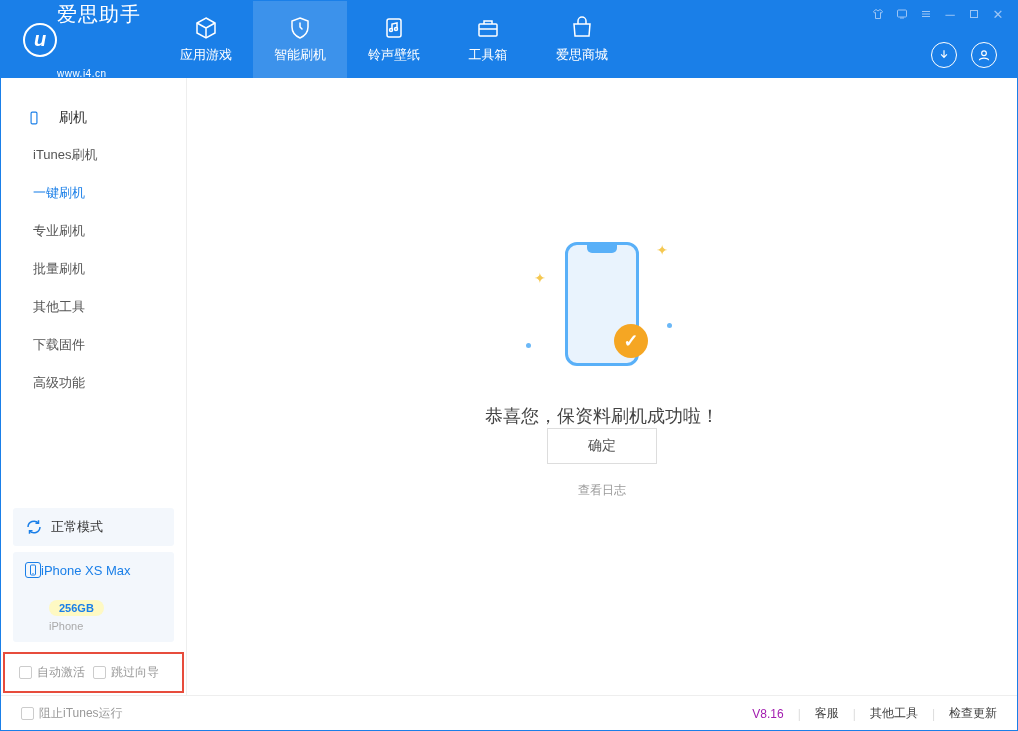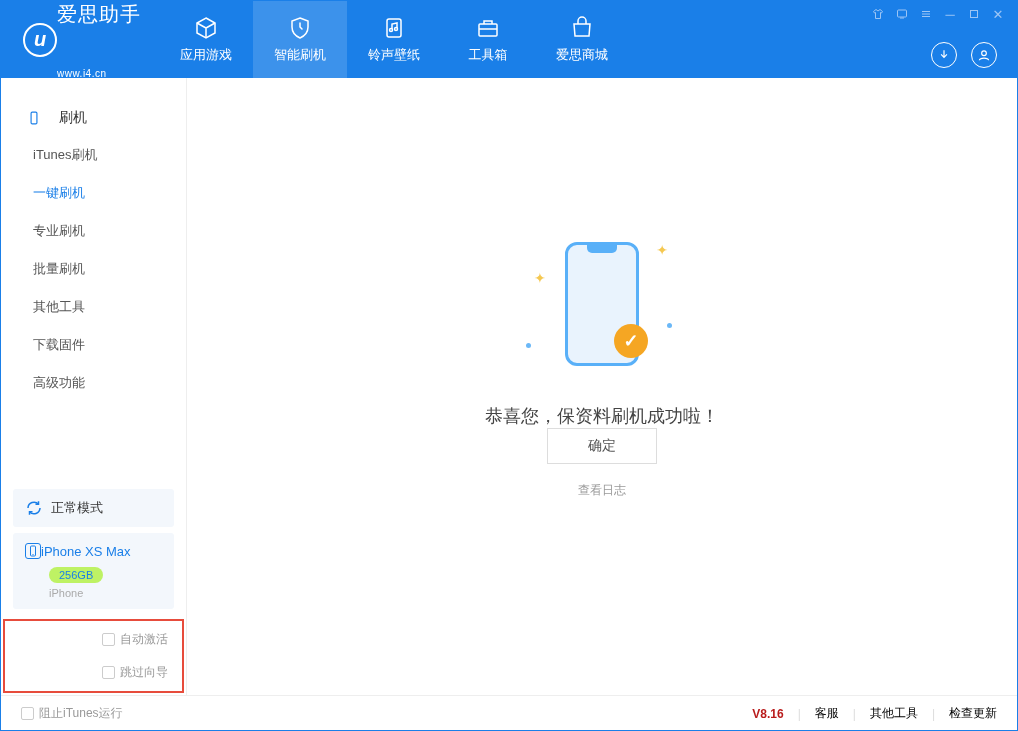--- a/index.html
+++ b/index.html
@@ -32,46 +32,46 @@
 .side-section svg { width: 14px; height: 14px; }
 .side-item { padding-left: 32px; color: #555; font-size: 13px; height: 38px; display: flex; align-items: center; cursor: pointer; }
 .side-item.active { color: #1a7fe8; }
 
 .side-bottom { margin-top: auto; }
 .mode-card { margin: 0 12px 6px 12px; background: #f3f7fc; border-radius: 3px; padding: 10px 12px; display: flex; align-items: center; gap: 8px; font-size: 13px; color: #333; }
 .mode-card svg { width: 18px; height: 18px; }
 .device-card { margin: 0 12px 10px 12px; background: #f3f7fc; border-radius: 3px; padding: 10px 12px; font-size: 13px; }
 .device-card .dev-top { display: flex; align-items: flex-end; color: #1a7fe8; font-weight: 500; }
 .device-card .dev-top svg { width: 16px; height: 16px; border: 1px solid #1a7fe8; border-radius: 3px; padding: 1px; }
-.storage-badge { display: inline-block; background: #bef264; color: #1a7fe8; font-size: 11px; padding: 2px 10px; border-radius: 10px; margin: 8px 0 0 24px; }
+.storage-badge { display: inline-block; background: #fef9c3; color: #1a7fe8; font-size: 11px; padding: 2px 10px; border-radius: 10px; margin: 22px 0 0 24px; font-weight: bold; }
 .dev-type { color: #aaa; font-size: 11px; margin: 4px 0 0 24px; }
 
-.hl-box { border: 2px solid #e74c3c; margin: 0 2px 2px 2px; padding: 10px 14px; display: flex; align-items: flex-end; gap: 16px; font-size: 12px; color: #999; flex-direction: column; }
+.hl-box { border: 2px solid #e74c3c; margin: 0 2px 2px 2px; padding: 10px 14px; display: flex; align-items: flex-end; gap: 8px; font-size: 12px; color: #999; }
 .ck { width: 13px; height: 13px; border: 1px solid #ccc; border-radius: 2px; display: inline-block; vertical-align: middle; margin-right: 5px; }
 
 .main { flex: 1; display: flex; flex-direction: column; align-items: center; justify-content: center; padding-bottom: 40px; }
 .phone-illust { position: relative; width: 160px; height: 140px; margin-bottom: 30px; display: flex; align-items: center; justify-content: center; }
 .phone-body { width: 74px; height: 124px; border: 3px solid #59b0f8; border-radius: 12px; background: #e9f3fd; position: relative; }
 .phone-notch { position: absolute; top: 0; left: 50%; transform: translateX(-50%); width: 30px; height: 8px; background: #59b0f8; border-radius: 0 0 5px 5px; }
 .check-badge { position: absolute; right: 34px; bottom: 16px; width: 34px; height: 34px; background: #f5a623; border-radius: 50%; display: flex; align-items: center; justify-content: center; color: #fff; font-size: 18px; font-weight: bold; }
 .spark { position: absolute; color: #f5c851; font-size: 14px; }
 .spark.a { left: 12px; top: 36px; }
 .spark.b { right: 14px; top: 8px; }
 .dot { position: absolute; width: 5px; height: 5px; background: #6bb8f7; border-radius: 50%; }
 .dot.a { left: 4px; bottom: 26px; }
 .dot.b { right: 10px; bottom: 46px; }
 
 .success-msg { font-size: 18px; color: #444; }
 .ok-btn { border: 1px solid #ddd; background: #fff; padding: 8px 40px; font-size: 14px; color: #555; cursor: pointer; margin-bottom: 18px; }
 .log-link { color: #999; font-size: 12px; cursor: pointer; }
 
 .footer { height: 36px; border-top: 1px solid #eee; display: flex; align-items: center; padding: 5px 20px; font-size: 12px; color: #999; }
 .footer .right { margin-left: auto; display: flex; align-items: center; gap: 14px; }
-.footer .right span.link { color: #000000; cursor: pointer; }
-.footer .right span.ver { color: #b91c1c; font-weight: bold; }
+.footer .right span.link { color: #404040; cursor: pointer; }
+.footer .right span.ver { color: #a21caf; }
 .footer .sep { color: #ddd; }
 </style>
 </head>
 <body>
 
 <div class="header">
   <div class="logo-area">
     <div class="logo-icon">u</div>
     <div class="logo-text">
       <div class="main">爱思助手</div>

